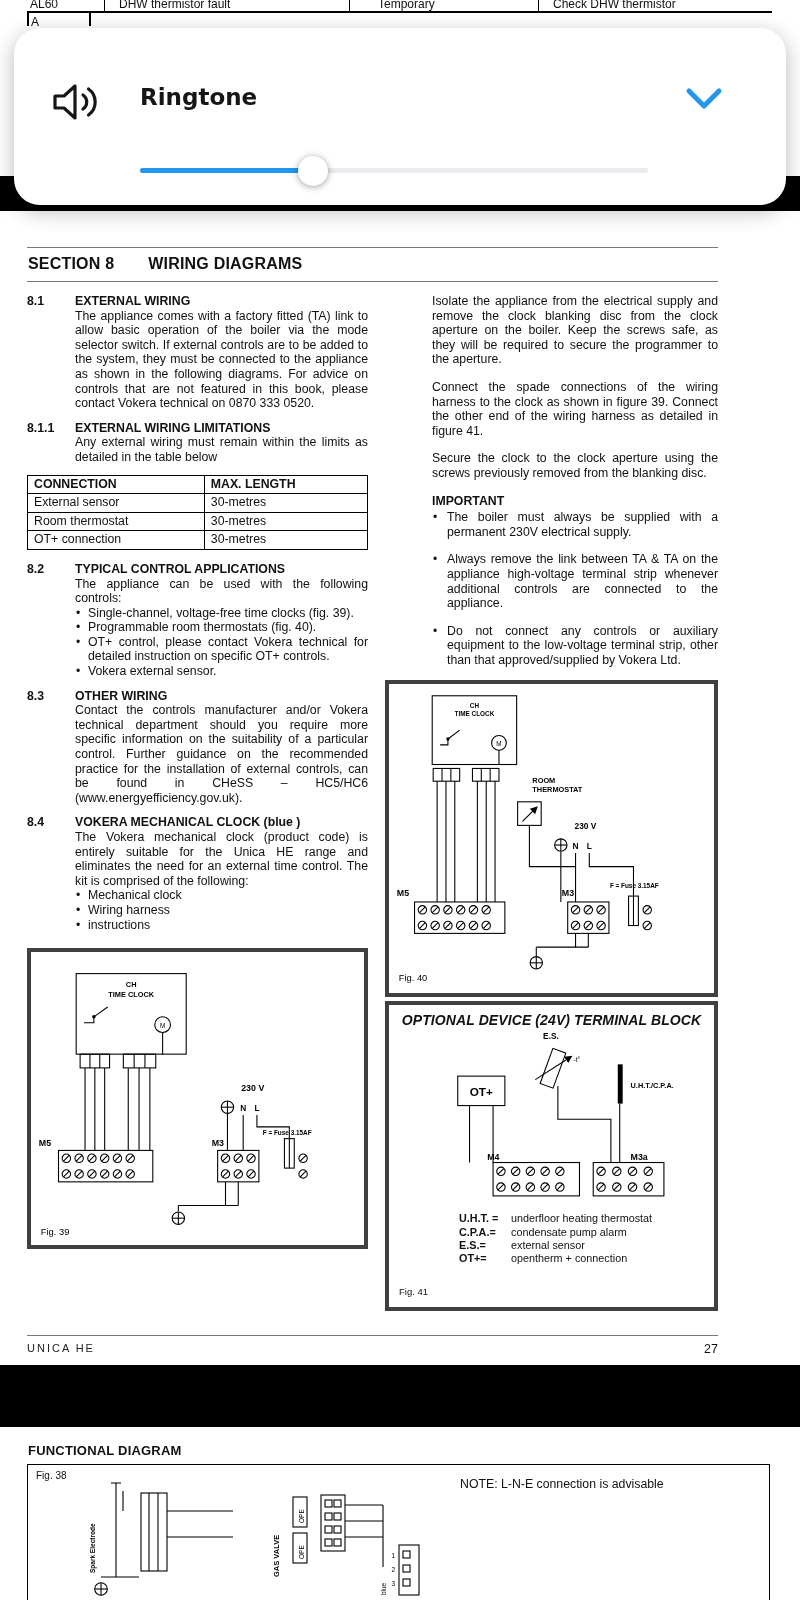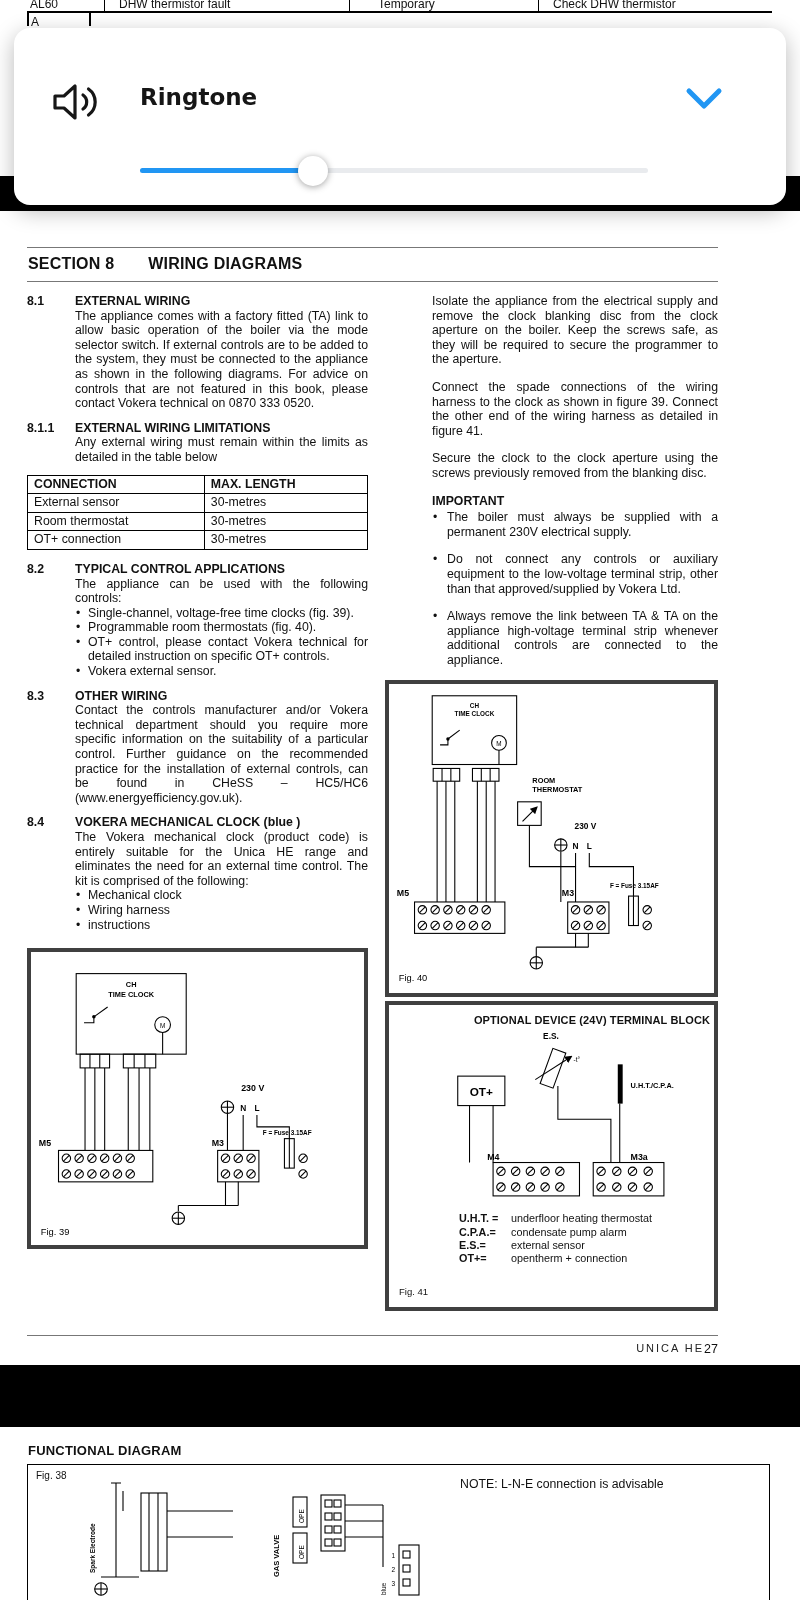--- a/index.html
+++ b/index.html
@@ -17,21 +17,21 @@
   .tc4{flex:1;border-left:1.5px solid #000;padding-left:14px;}
   .toptick{position:absolute;top:12px;width:1.5px;height:14px;background:#000;}
   .toprow2{position:absolute;left:31px;top:15px;font-size:12px;}
 
   
   .black1{position:absolute;top:176px;left:0;right:0;height:35px;background:#000;z-index:2;}
   .black2{position:absolute;top:1365px;left:0;right:0;height:62px;background:#000;}
 
   
   .card{position:absolute;top:28px;left:14px;right:14px;height:177px;background:#fff;
-        border-radius:16px;box-shadow:0 6px 22px rgba(0,0,0,.28);z-index:5;}
+        border-radius:26px;box-shadow:0 6px 22px rgba(0,0,0,.28);z-index:5;}
   .speaker{position:absolute;left:36px;top:52px;}
   .rt-label{position:absolute;left:126px;top:56px;font-size:23px;font-weight:600;color:#161616;
             font-family:"DejaVu Sans","Liberation Sans",sans-serif;}
   .chev{position:absolute;right:62px;top:58px;cursor:pointer;}
   .slider{position:absolute;left:126px;right:138px;top:128px;height:30px;cursor:pointer;}
   .slider-track{position:absolute;left:0;right:0;top:12px;height:5px;border-radius:3px;background:#e9ebee;}
   .slider-fill{position:absolute;left:0;top:12px;height:5px;border-radius:3px;background:#2196f3;width:34%;}
   .slider-thumb{position:absolute;right:-15px;top:50%;transform:translateY(-50%);width:30px;height:30px;
                 border-radius:50%;background:#fff;box-shadow:0 1px 7px rgba(0,0,0,.38);}
 
@@ -61,27 +61,27 @@
   .rp{text-align:justify;margin:0 0 13px;}
   .imp-title{font-weight:bold;margin:1px 0 2px;}
   .rli{position:relative;padding-left:15px;text-align:justify;margin-bottom:13px;}
   .rli::before{content:"\2022";position:absolute;left:1px;}
 
   .figbox{position:relative;border:4px solid #404040;background:#fff;}
   .figbox svg{display:block;width:100%;}
   .fig39box{margin-top:16px;}
   .fig40box{margin-top:3px;}
   .fig41box{margin-top:4px;height:310px;box-sizing:border-box;}
-  .f41-title{font-weight:bold;font-size:11px;text-align:right;padding:8px 4px 2px;letter-spacing:.1px;}
+  .f41-title{font-weight:bold;font-size:14px;text-align:center;padding:8px 4px 2px;letter-spacing:.1px;font-style:italic;}
   .f41-legend{margin:10px 0 0 70px;font-size:10.8px;line-height:13.4px;}
   .lg-k{display:inline-block;width:52px;font-weight:bold;}
   .figcap-abs{position:absolute;left:10px;bottom:7px;font-size:9.5px;}
 
   .doc-footer{position:absolute;left:27px;right:82px;top:1124px;border-top:1px solid #777;
-              padding-top:6px;display:flex;justify-content:flex-end;background:#fff;}
+              padding-top:6px;display:flex;justify-content:space-between;background:#fff;}
   .foot-l{font-size:11px;letter-spacing:2px;color:#222;}
   .foot-r{font-size:12.5px;}
 
   
   .page2{position:absolute;top:1427px;left:0;right:0;bottom:0;background:#fff;
          padding:0 30px 0 27px;box-sizing:border-box;overflow:hidden;}
   .p2-title{font-weight:bold;font-size:13px;margin:16px 0 6px 1px;letter-spacing:.2px;}
   .fig38box{position:relative;border:1px solid #000;height:220px;}
   .fig38cap{position:absolute;left:8px;top:5px;font-size:10px;}
   .fig38note{position:absolute;left:432px;top:12px;font-size:12.3px;}
@@ -303,22 +303,22 @@
         </div>
       </div>
 
       <div class="col-r">
         <div class="rtext">
           <p class="rp">Isolate the appliance from the electrical supply and remove the clock blanking disc from the clock aperture on the boiler. Keep the screws safe, as they will be required to secure the programmer to the aperture.</p>
           <p class="rp">Connect the spade connections of the wiring harness to the clock as shown in figure 39. Connect the other end of the wiring harness as detailed in figure 41.</p>
           <p class="rp">Secure the clock to the clock aperture using the screws previously removed from the blanking disc.</p>
           <div class="imp-title">IMPORTANT</div>
           <div class="rli">The boiler must always be supplied with a permanent 230V electrical supply.</div>
+          <div class="rli">Always remove the link between TA &amp; TA on the appliance high-voltage terminal strip whenever additional controls are connected to the appliance.</div>
           <div class="rli">Do not connect any controls or auxiliary equipment to the low-voltage terminal strip, other than that approved/supplied by Vokera Ltd.</div>
-          <div class="rli">Always remove the link between TA &amp; TA on the appliance high-voltage terminal strip whenever additional controls are connected to the appliance.</div>
         </div>
 
         <div class="figbox fig40box">
           <svg viewBox="0 0 331 314">
             <rect x="44" y="12" width="86" height="70" class="k"></rect>
             <text x="87" y="24" class="tsb" text-anchor="middle">CH</text>
             <text x="87" y="33" class="tsb" text-anchor="middle">TIME CLOCK</text>
             <circle cx="112" cy="60" r="7.5" class="k"></circle>
             <text x="112" y="63" class="ts" text-anchor="middle">M</text>
             <line x1="112" y1="67.5" x2="112" y2="82" class="k"></line>

